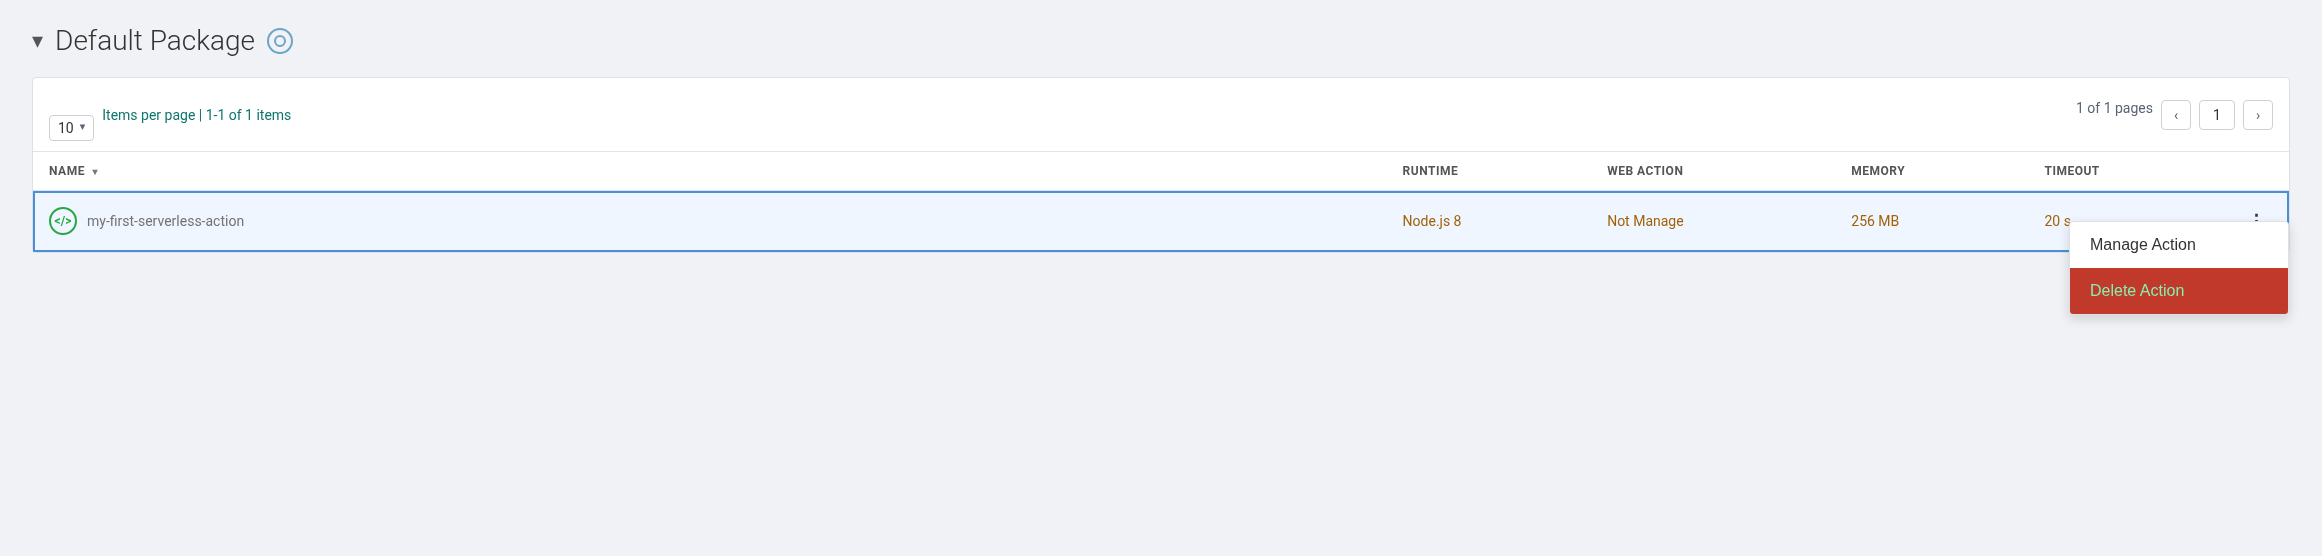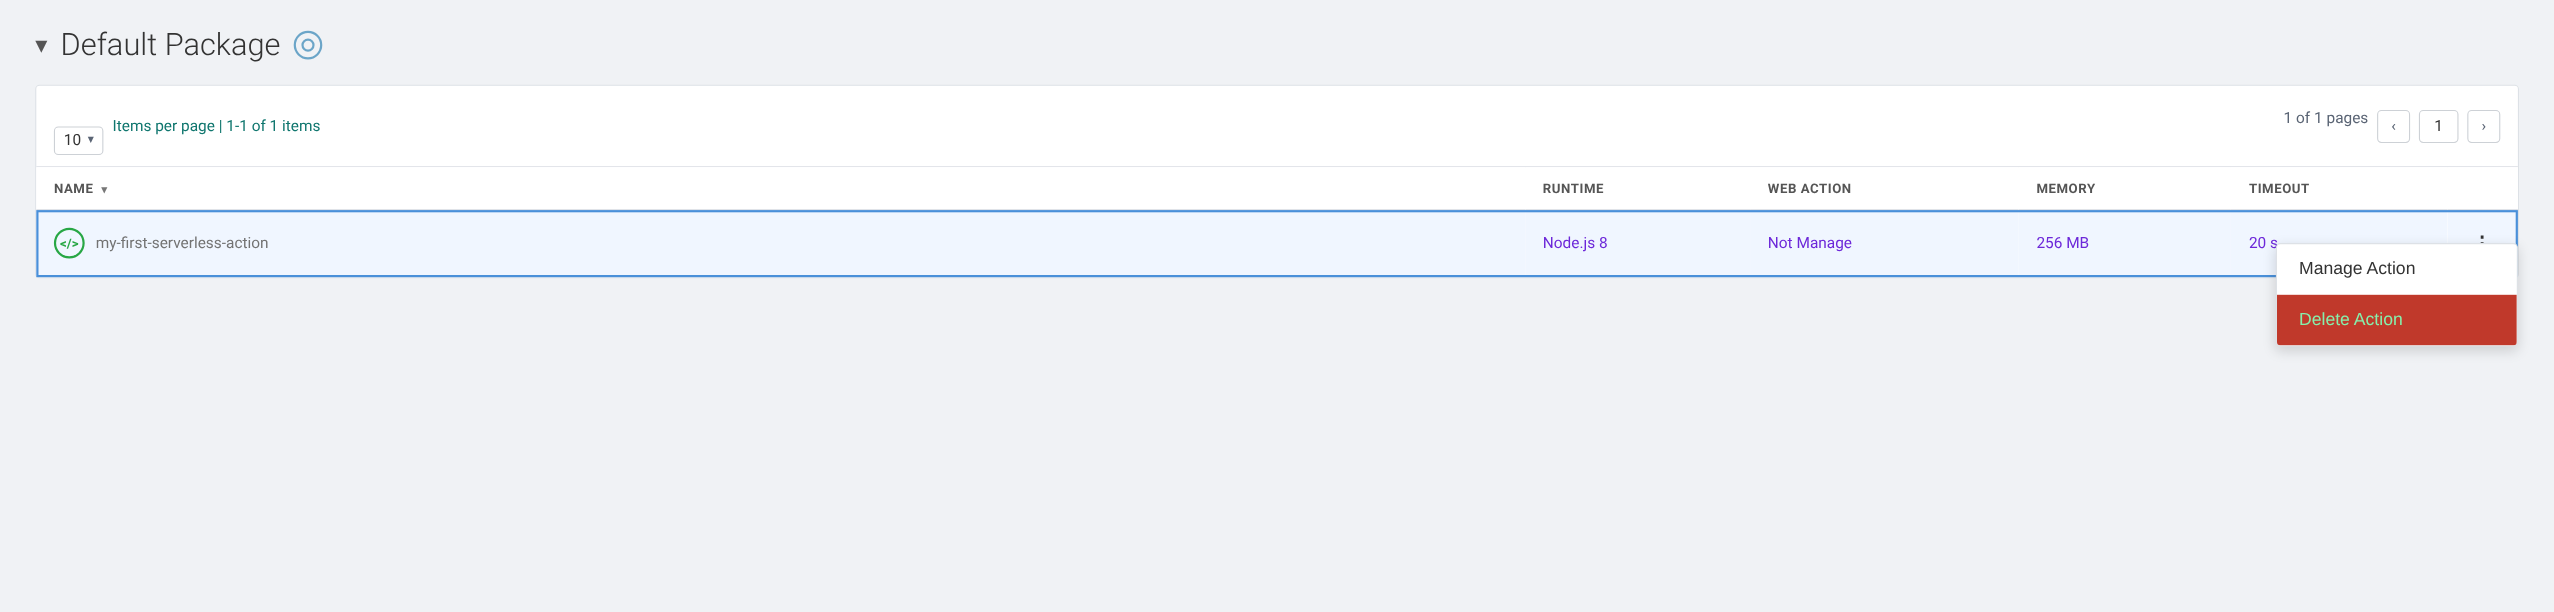--- a/index.html
+++ b/index.html
@@ -194,21 +194,21 @@
       flex-shrink: 0;
     }
 
     .action-link {
       color: #737373;
       text-decoration: none;
       font-size: 14px;
     }
 
     .cell-link {
-      color: #6d28d9;
+      color: #a16207;
       text-decoration: none;
     }
 
     .more-btn {
       width: 32px;
       height: 32px;
       display: flex;
       align-items: center;
       justify-content: center;
       cursor: pointer;

